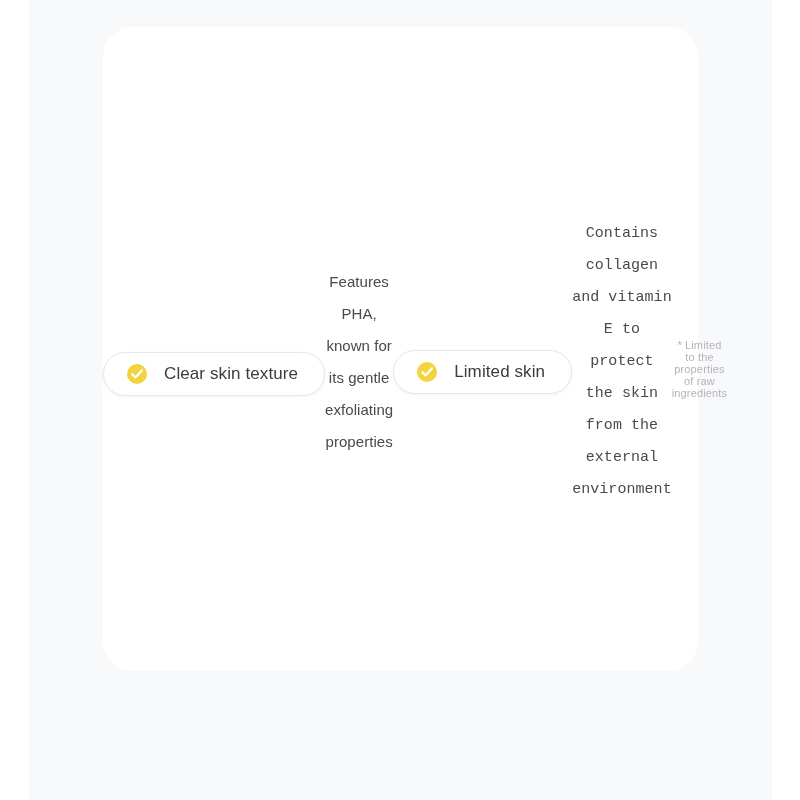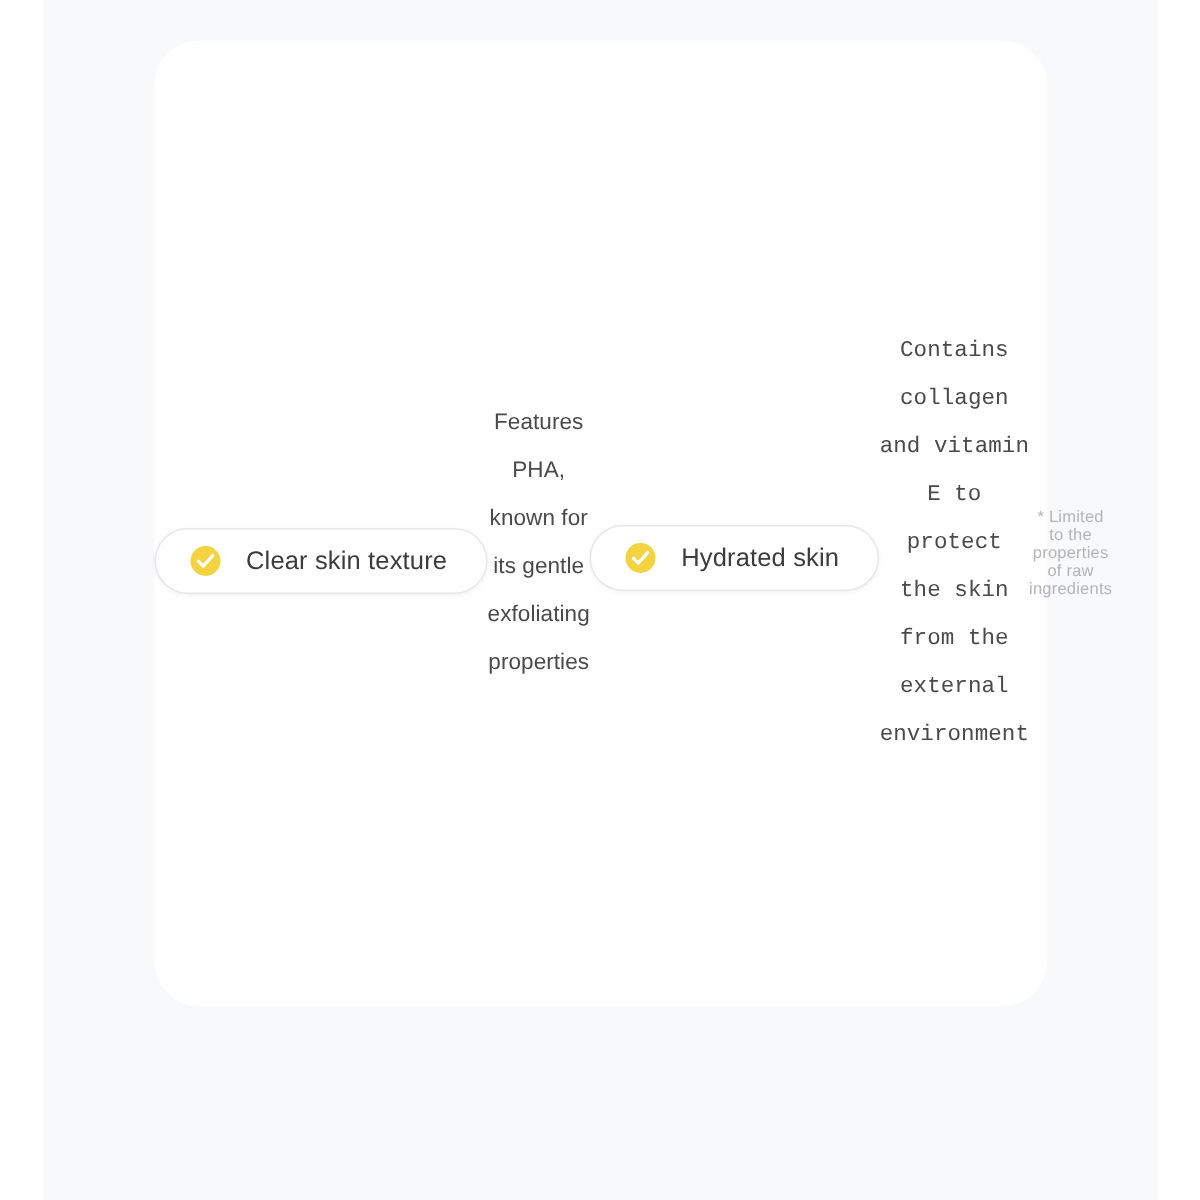--- a/index.html
+++ b/index.html
@@ -127,21 +127,21 @@
       <div class="desc desc-1">Features PHA, known for its gentle
 exfoliating properties</div>
 
       <div class="pill blk-2">
         <span class="pill-icon">
           <svg viewBox="0 0 22 22" width="22" height="22" xmlns="http://www.w3.org/2000/svg">
             <circle cx="11" cy="11" r="10" fill="#f3d33f"></circle>
             <path d="M6.3 11.2 L9.5 14.4 L15.8 7.4" fill="none" stroke="#ffffff" stroke-width="2.2" stroke-linecap="round" stroke-linejoin="round"></path>
           </svg>
         </span>
-        <span class="pill-label">Hydrated skin</span>
+        <span class="pill-label">Limited skin</span>
       </div>
 
       <div class="desc desc-3">Contains collagen and vitamin E  to protect
 the skin from the external environment</div>
 
       <div class="footnote note-gap">* Limited to the properties of raw ingredients</div>
 
     </div>
   </div>
 

